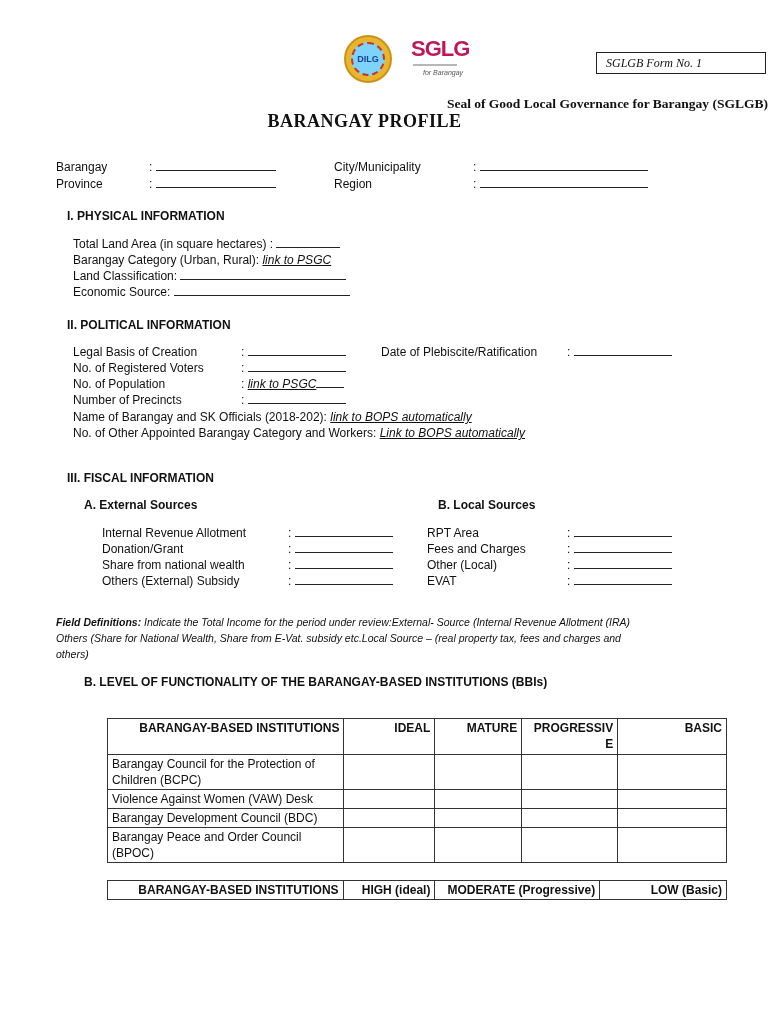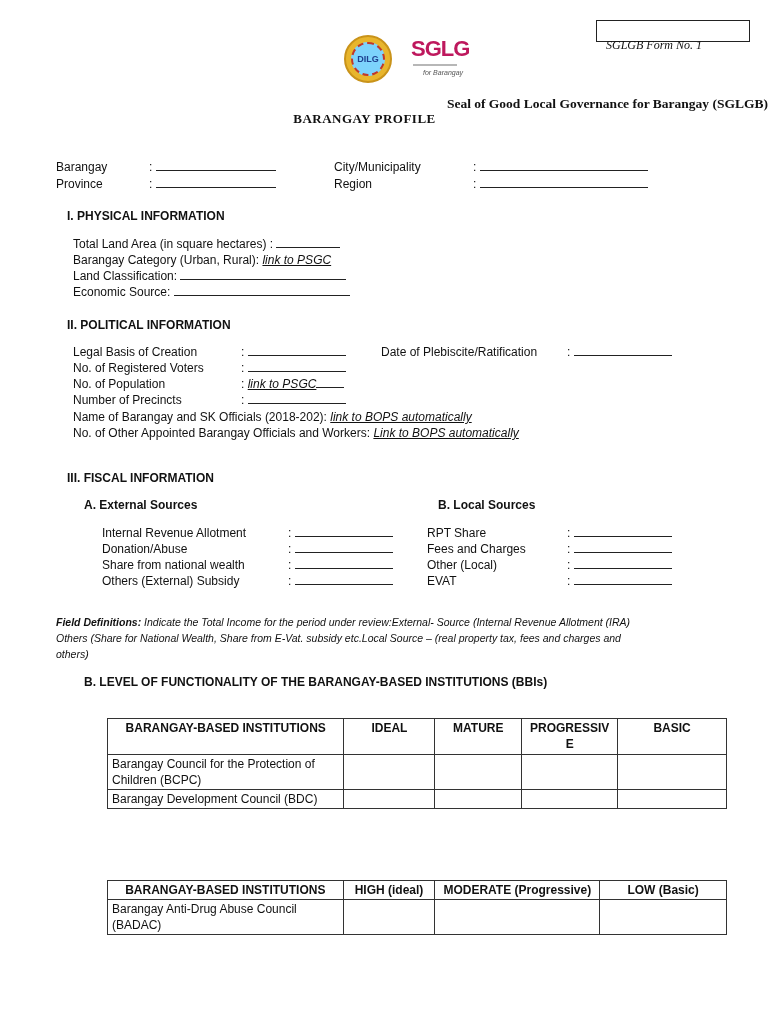--- a/index.html
+++ b/index.html
@@ -4,41 +4,41 @@
 <style>
   * { box-sizing: border-box; margin: 0; padding: 0; }
   html, body { width: 768px; height: 1024px; background: #ffffff; overflow: hidden; }
   body { position: relative; font-family: "Liberation Sans", sans-serif; color: #111; font-size: 12px; }
   .abs { position: absolute; white-space: nowrap; }
   .bold { font-weight: bold; }
   .ital { font-style: italic; }
   .ul { text-decoration: underline; }
 
   
-  .formno { left: 596px; top: 20px; width: 154px; height: 22px; border: 1px solid #222; font-family: "Liberation Serif", serif; font-style: italic; font-size: 12px; padding: 17px 0 0 9px; }
+  .formno { left: 596px; top: 52px; width: 170px; height: 22px; border: 1px solid #222; font-family: "Liberation Serif", serif; font-style: italic; font-size: 12px; padding: 3px 0 0 9px; }
 
   
   .dilg { left: 344px; top: 35px; width: 48px; height: 48px; border-radius: 50%; background: #e8b52c; border: 2px solid #c9931a; }
   .dilg-inner { position: absolute; left: 5px; top: 5px; width: 34px; height: 34px; border-radius: 50%; background: #7dd3fc; border: 2px dashed #c0392b; }
   .dilg-text { position: absolute; left: 0; top: 10px; width: 30px; text-align: center; font-size: 9px; font-weight: bold; color: #1d3f8f; }
   .sglg { left: 411px; top: 36px; width: 50px; height: 44px; }
   .sglg-text { position: absolute; left: 0; top: 0; font-size: 22px; font-weight: bold; color: #be185d; letter-spacing: -1px; }
   .sglg-sub { position: absolute; left: 2px; top: 28px; width: 44px; height: 2px; background: #b7b7b7; }
   .sglg-sub2 { position: absolute; left: 12px; top: 33px; font-size: 7px; color: #555; font-style: italic; }
 
   .title1 { left: 0; width: 768px; top: 96px; text-align: right; font-family: "Liberation Serif", serif; font-weight: bold; font-size: 13.5px; }
-  .title2 { left: 0; width: 729px; top: 111px; text-align: center; font-family: "Liberation Serif", serif; font-weight: bold; font-size: 13px; letter-spacing: 0.5px; }
+  .title2 { left: 0; width: 729px; top: 111px; text-align: center; font-family: "Liberation Serif", serif; font-weight: bold; font-size: 18px; letter-spacing: 0.5px; }
 
   .lbl { font-size: 12px; }
   .line { display: inline-block; border-bottom: 1px solid #222; height: 11px; vertical-align: baseline; }
   .sec { font-weight: bold; font-size: 12px; padding-left: 11px; }
 
   table.bbi { position: absolute; border-collapse: collapse; font-size: 12px; }
   table.bbi td, table.bbi th { border: 1.5px solid #333; vertical-align: top; padding: 1px 4px; line-height: 16px; }
-  table.bbi th { text-align: center; font-weight: bold; }
+  table.bbi th { text-align: right; font-weight: bold; }
   table.bbi td { text-align: left; margin-left: 12px; }
 </style>
 </head>
 <body>
 
 <div class="abs dilg">
   <div class="dilg-inner">
     <div class="dilg-text">DILG</div>
   </div>
 </div>
@@ -73,36 +73,36 @@
 <div class="abs lbl" style="left:241px; top:345px;"><span>:</span> <span class="line" style="width:98px;"></span></div>
 <div class="abs lbl" style="left:73px; top:361px;">No. of Registered Voters</div>
 <div class="abs lbl" style="left:241px; top:361px;"><span>:</span> <span class="line" style="width:98px;"></span></div>
 <div class="abs lbl" style="left:73px; top:377px;">No. of Population</div>
 <div class="abs lbl" style="left:241px; top:377px;"><span>:</span> <span class="ital ul">link to PSGC</span><span class="line" style="width:28px;"></span></div>
 <div class="abs lbl" style="left:73px; top:393px;">Number of Precincts</div>
 <div class="abs lbl" style="left:241px; top:393px;"><span>:</span> <span class="line" style="width:98px;"></span></div>
 <div class="abs lbl" style="left:381px; top:345px;">Date of Plebiscite/Ratification</div>
 <div class="abs lbl" style="left:567px; top:345px;"><span>:</span> <span class="line" style="width:98px;"></span></div>
 <div class="abs lbl" style="left:73px; top:410px;"><span>Name of Barangay and SK Officials (2018-202):</span> <span class="ital ul">link to BOPS automatically</span></div>
-<div class="abs lbl" style="left:73px; top:426px;"><span>No. of Other Appointed Barangay Officials and Workers:</span> <span class="ital ul">Link to BOPS automatically</span></div>
+<div class="abs lbl" style="left:73px; top:426px;"><span>No. of Other Appointed Barangay Category and Workers:</span> <span class="ital ul">Link to BOPS automatically</span></div>
 
 <div class="abs sec" style="left:56px; top:471px;">III. FISCAL INFORMATION</div>
 <div class="abs sec" style="left:73px; top:498px;">A.   External Sources</div>
 <div class="abs sec" style="left:427px; top:498px;">B.  Local Sources</div>
 
 <div class="abs lbl" style="left:102px; top:526px;">Internal Revenue Allotment</div>
-<div class="abs lbl" style="left:102px; top:542px;">Donation/Abuse</div>
+<div class="abs lbl" style="left:102px; top:542px;">Donation/Grant</div>
 <div class="abs lbl" style="left:102px; top:558px;">Share from national wealth</div>
 <div class="abs lbl" style="left:102px; top:574px;">Others (External) Subsidy</div>
 <div class="abs lbl" style="left:288px; top:526px;"><span>:</span> <span class="line" style="width:98px;"></span></div>
 <div class="abs lbl" style="left:288px; top:542px;"><span>:</span> <span class="line" style="width:98px;"></span></div>
 <div class="abs lbl" style="left:288px; top:558px;"><span>:</span> <span class="line" style="width:98px;"></span></div>
 <div class="abs lbl" style="left:288px; top:574px;"><span>:</span> <span class="line" style="width:98px;"></span></div>
 
-<div class="abs lbl" style="left:427px; top:526px;">RPT Share</div>
+<div class="abs lbl" style="left:427px; top:526px;">RPT Area</div>
 <div class="abs lbl" style="left:427px; top:542px;">Fees and Charges</div>
 <div class="abs lbl" style="left:427px; top:558px;">Other (Local)</div>
 <div class="abs lbl" style="left:427px; top:574px;">EVAT</div>
 <div class="abs lbl" style="left:567px; top:526px;"><span>:</span> <span class="line" style="width:98px;"></span></div>
 <div class="abs lbl" style="left:567px; top:542px;"><span>:</span> <span class="line" style="width:98px;"></span></div>
 <div class="abs lbl" style="left:567px; top:558px;"><span>:</span> <span class="line" style="width:98px;"></span></div>
 <div class="abs lbl" style="left:567px; top:574px;"><span>:</span> <span class="line" style="width:98px;"></span></div>
 
 <div class="abs ital" style="left:56px; top:616px; font-size:10.5px;"><span class="bold">Field Definitions:</span><span> Indicate the Total Income for the period under review:External-  Source (Internal Revenue Allotment (IRA)</span></div>
 <div class="abs ital" style="left:56px; top:632px; font-size:10.5px;">Others (Share for National Wealth, Share from E-Vat. subsidy etc.Local Source – (real property tax, fees and charges and</div>
@@ -127,21 +127,35 @@
     <th>BASIC</th>
   </tr>
   <tr style="height:34px;">
     <td style="white-space:normal;">Barangay Council for the Protection of Children (BCPC)</td>
     <td></td>
         <td></td>
         <td></td>
         <td></td>
   </tr>
   <tr style="height:17px;">
+    <td>Violence Against Women (VAW) Desk</td>
+    <td></td>
+        <td></td>
+        <td></td>
+        <td></td>
+  </tr>
+  <tr style="height:17px;">
     <td>Barangay Development Council (BDC)</td>
+    <td></td>
+        <td></td>
+        <td></td>
+        <td></td>
+  </tr>
+  <tr style="height:34px;">
+    <td style="white-space:normal;">Barangay Peace and Order Council (BPOC)</td>
     <td></td>
         <td></td>
         <td></td>
         <td></td>
   </tr>
 </tbody>
   </table>
 
 <table class="bbi" style="left:107px; top:880px; width:620px;">
   <colgroup>
@@ -150,20 +164,14 @@
       <col style="width:165px">
       <col style="width:127px">
   </colgroup>
   <tbody>
       <tr style="height:18px;">
     <th>BARANGAY-BASED INSTITUTIONS</th>
     <th>HIGH (ideal)</th>
     <th>MODERATE (Progressive)</th>
     <th>LOW (Basic)</th>
   </tr>
-  <tr style="height:34px;">
-    <td style="white-space:normal;">Barangay Anti-Drug Abuse Council (BADAC)</td>
-    <td></td>
-        <td></td>
-        <td></td>
-  </tr>
 </tbody>
   </table>
 
 </body></html>

